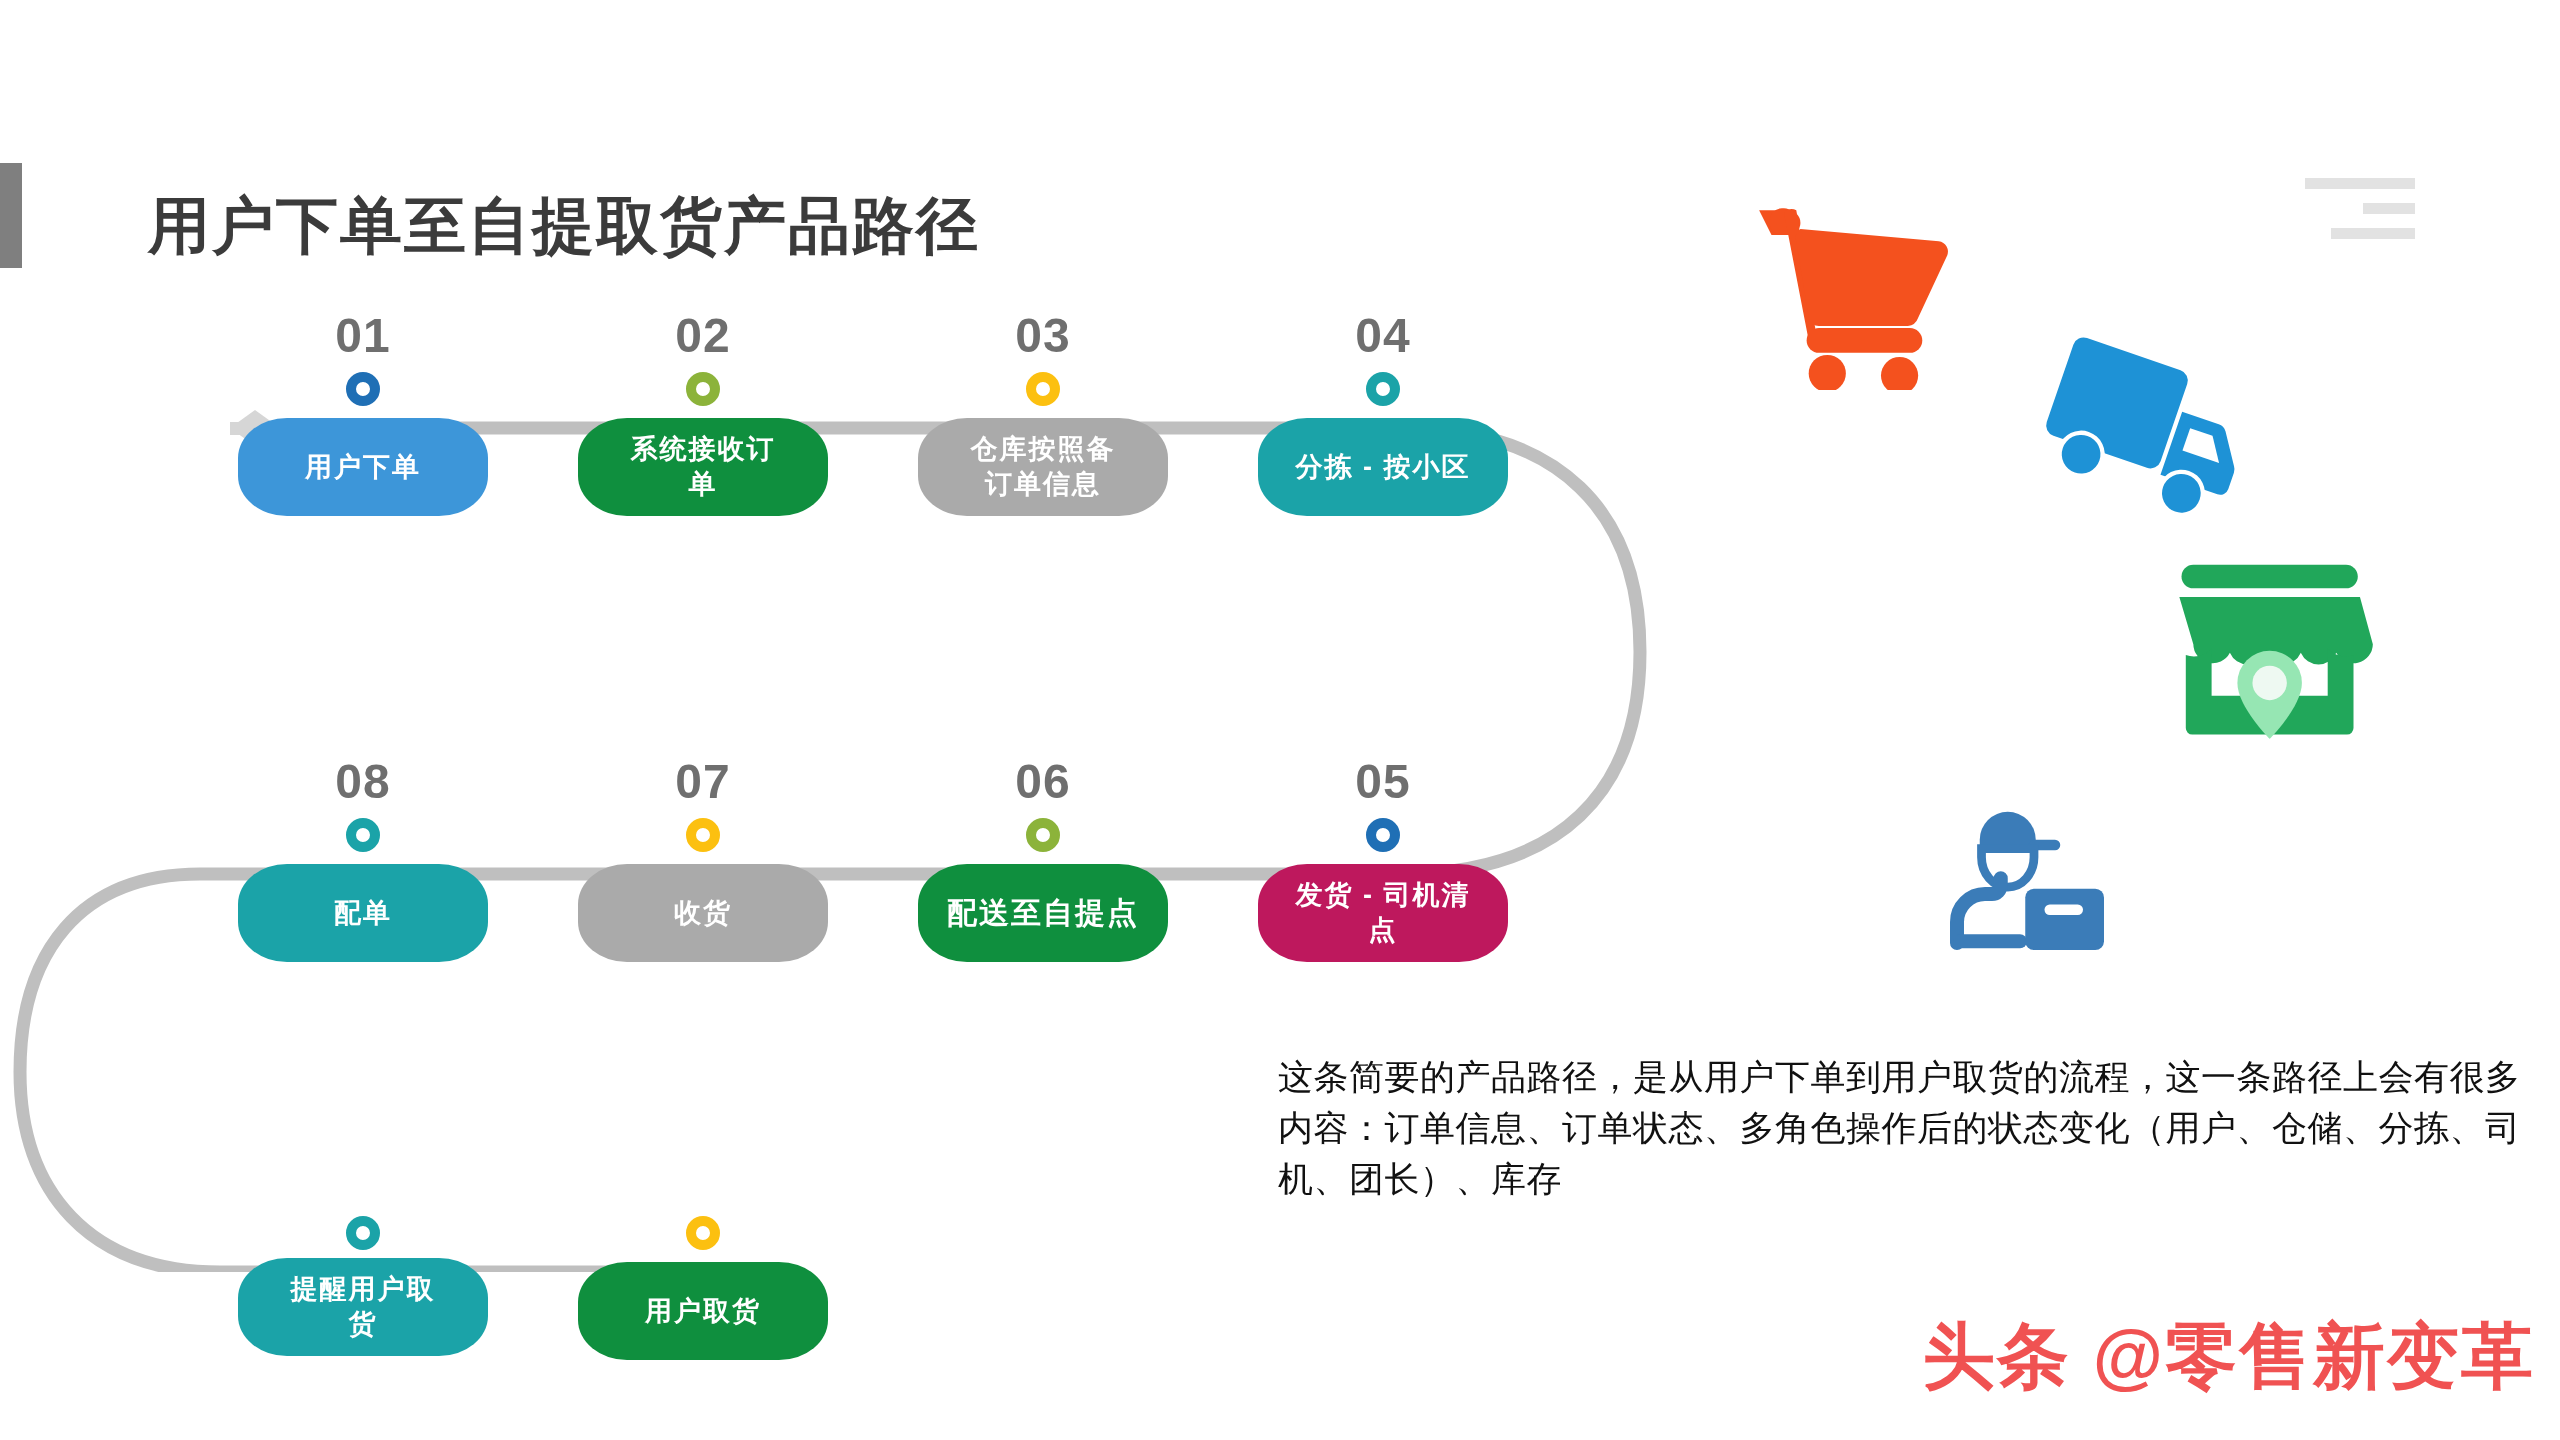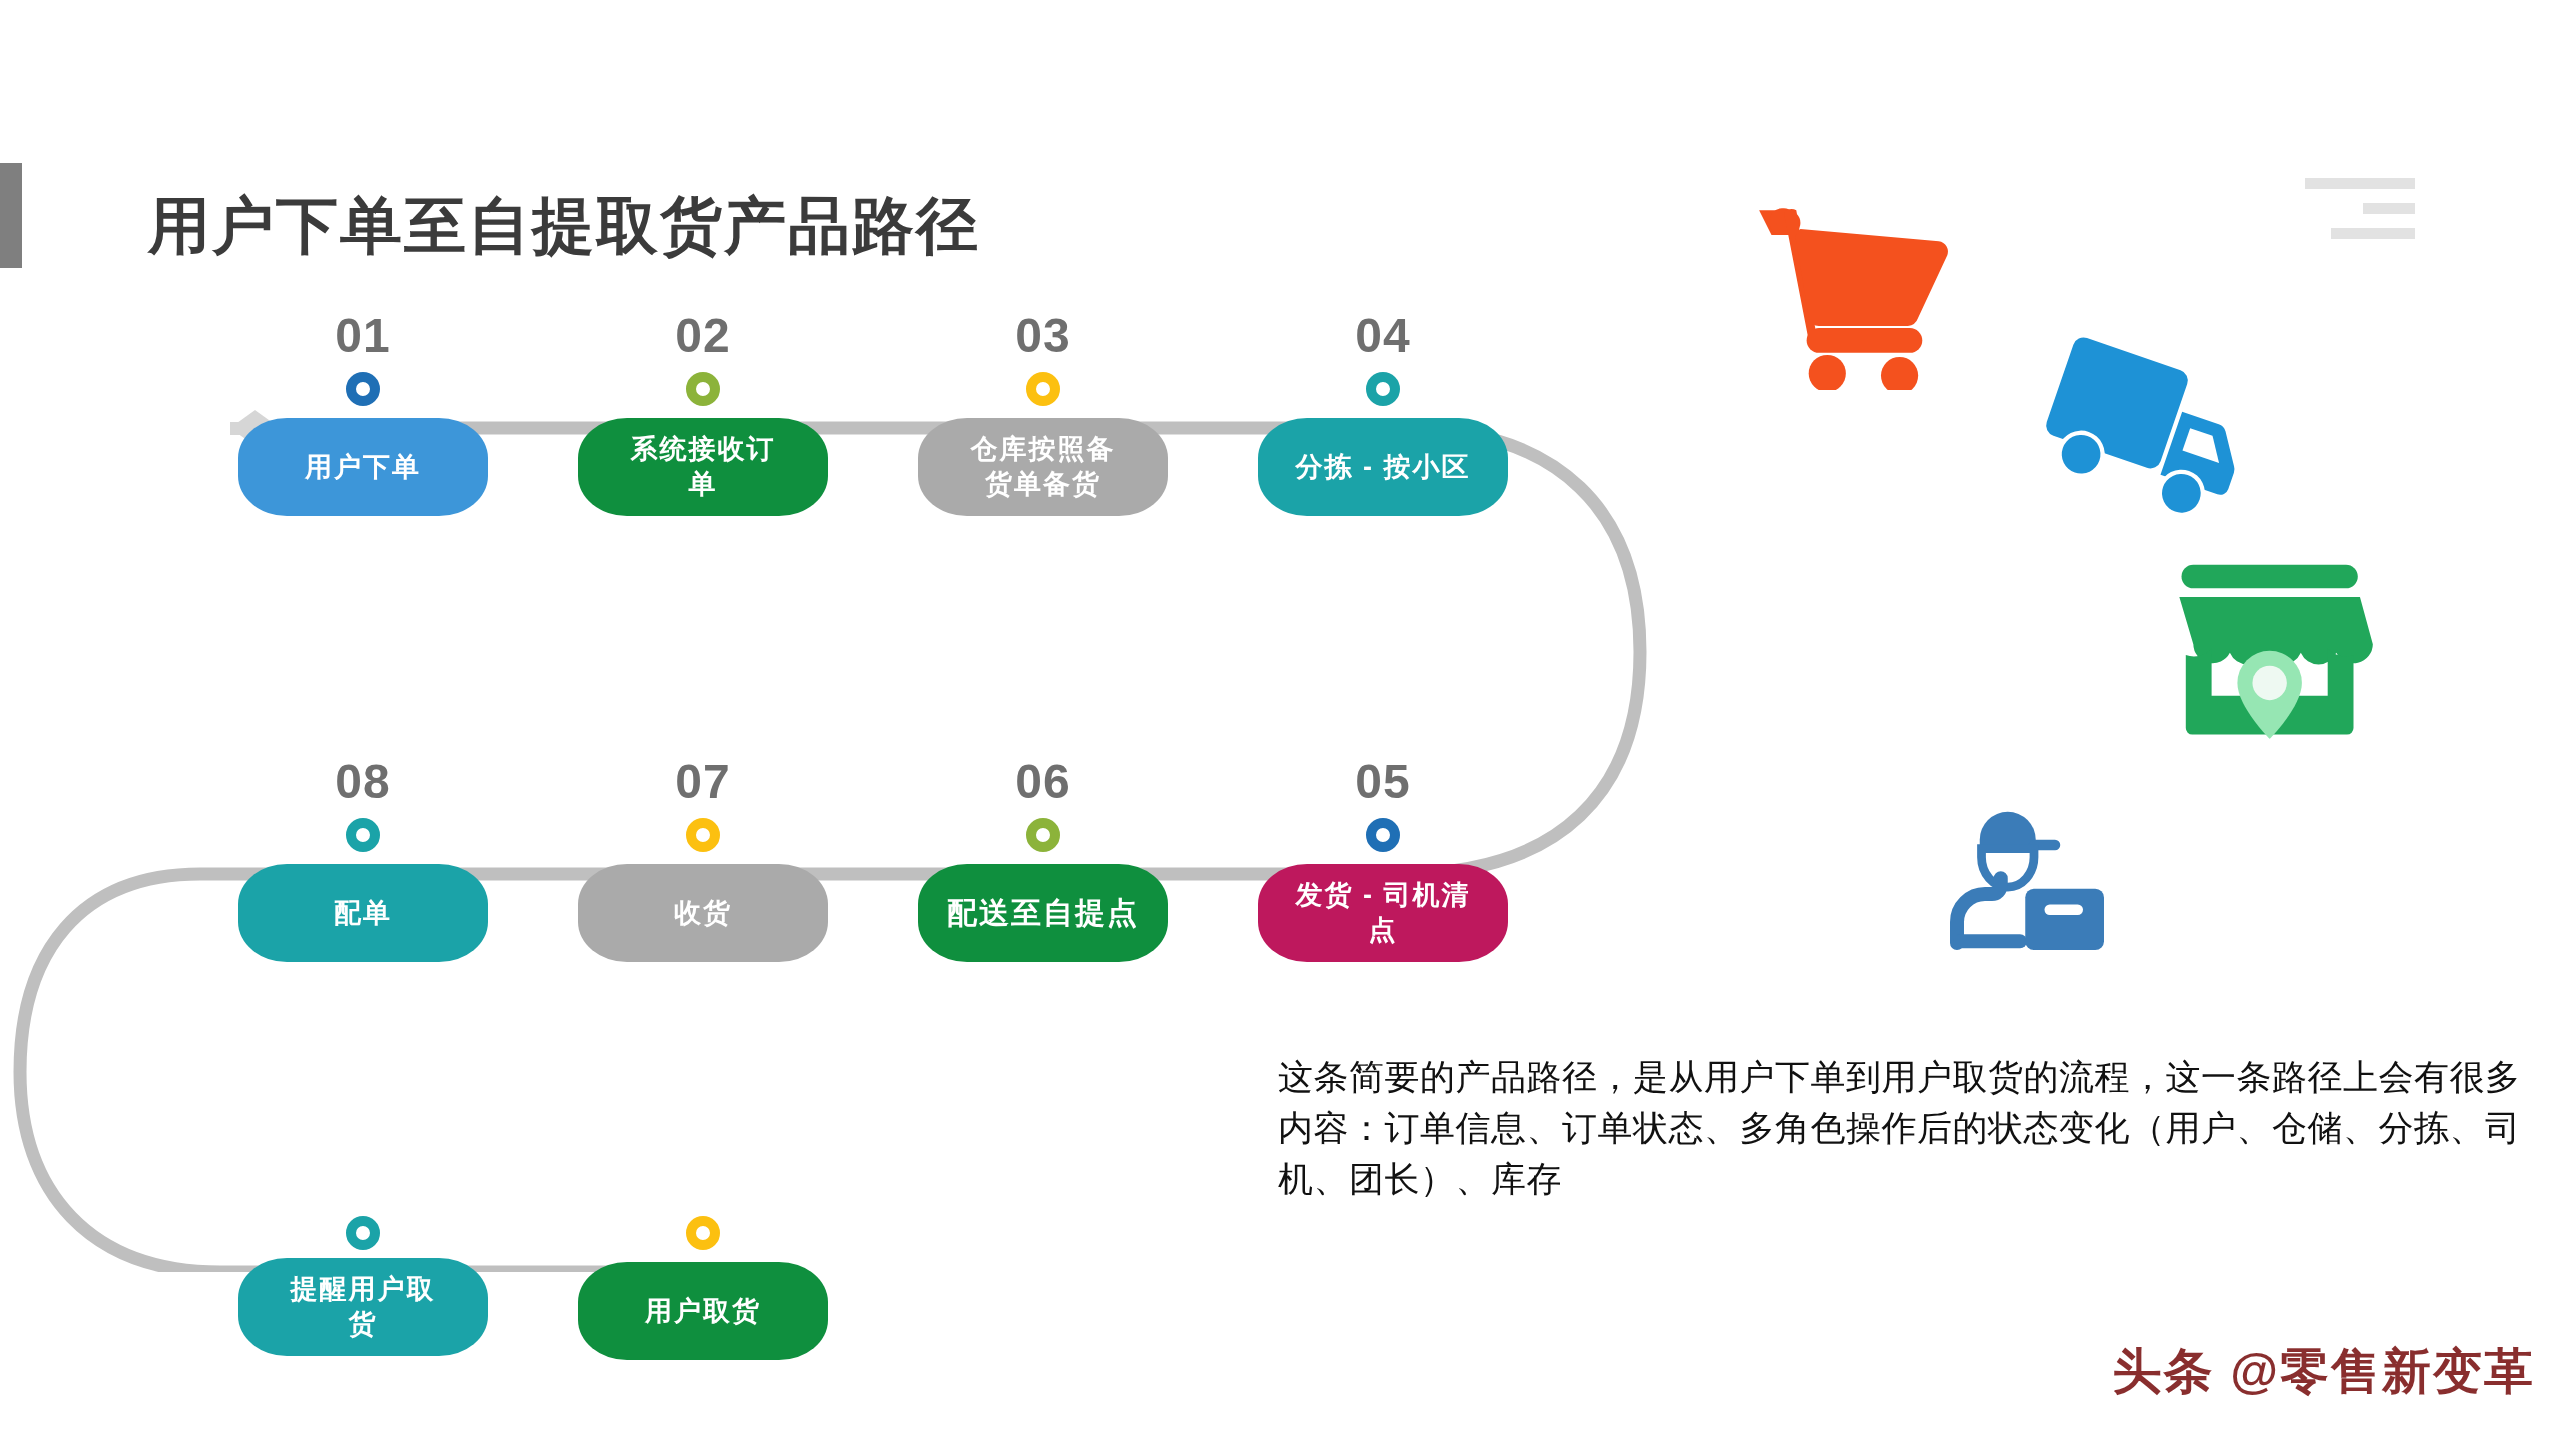--- a/index.html
+++ b/index.html
@@ -144,23 +144,23 @@
     line-height: 1.45;
     color: #111111;
     letter-spacing: 0.5px;
   }
 
   
   #watermark {
     position: absolute;
     right: 25px;
     bottom: 35px;
-    font-size: 49px;
+    font-size: 72px;
     font-weight: bold;
-    color: #7f1d1d;
+    color: #ef4444;
     letter-spacing: 2px;
     opacity: 0.92;
     white-space: nowrap;
   }
 </style>
 </head>
 <body>
 
 <div id="title-accent-bar"></div>
 <div id="page-title">用户下单至自提取货产品路径</div>
@@ -202,21 +202,21 @@
           <span>单</span>
         </div>
       </div>
     </div>
     <div class="flow-step" style="left:918px;">
       <div class="step-number">03</div>
       <div class="step-dot" style="border-color:#fcc010;"></div>
       <div class="step-pill" style="background:#aaaaaa;">
         <div>
           <span>仓库按照备</span>
-          <span>货单备货</span>
+          <span>订单信息</span>
         </div>
       </div>
     </div>
     <div class="flow-step" style="left:1258px;">
       <div class="step-number">04</div>
       <div class="step-dot" style="border-color:#1ba3a8;"></div>
       <div class="step-pill" style="background:#1ba3a8;">
         <div>
             <span>分拣 - 按小区</span>
           </div>

